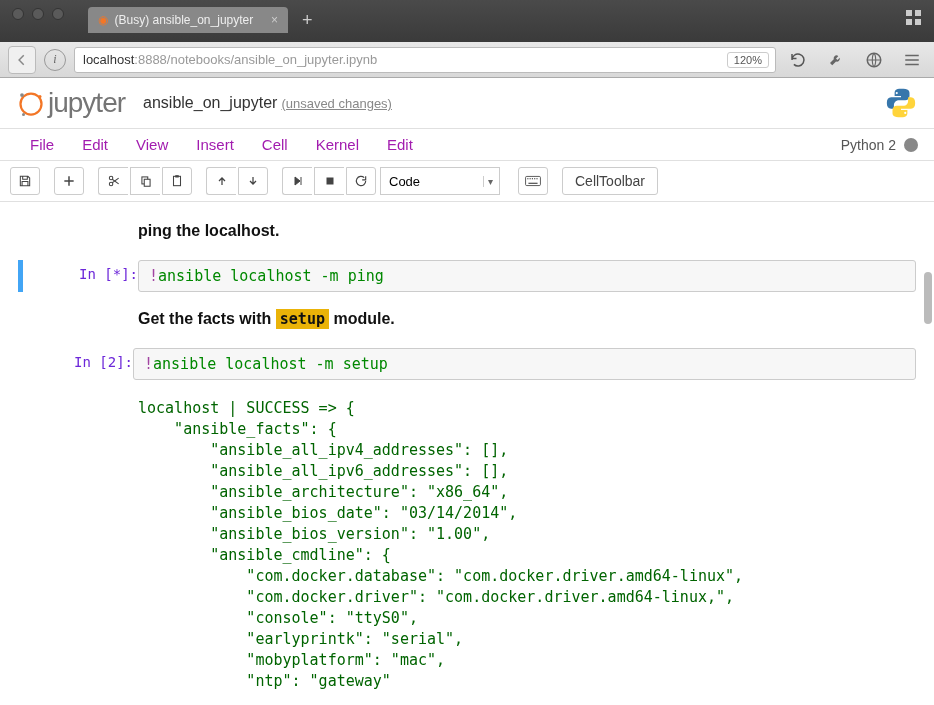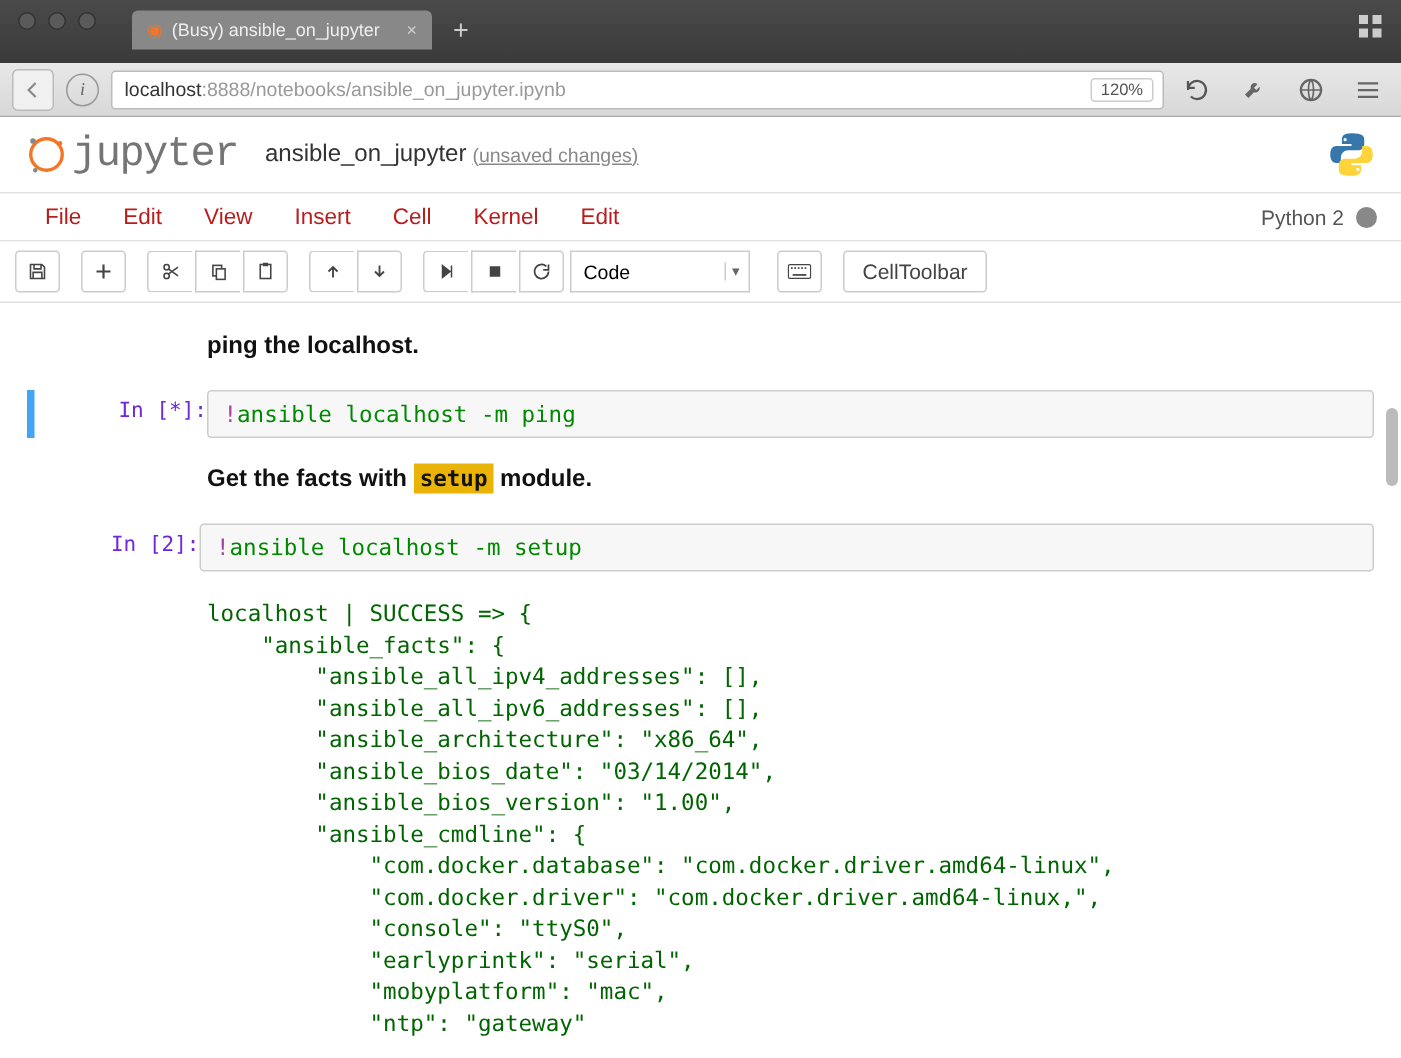--- a/index.html
+++ b/index.html
@@ -48,33 +48,33 @@
 }
 .url-host { color: #333; }
 .url-port { color: #999; }
 .url-path { color: #999; }
 .zoom-badge { position: absolute; right: 6px; background: #fff; border: 1px solid #ccc; border-radius: 3px; padding: 1px 6px; font-size: 11px; color: #555; }
 .url-right { display: flex; gap: 10px; align-items: center; color: #666; }
 .url-right .icon { width: 28px; height: 28px; display: flex; align-items: center; justify-content: center; font-size: 16px; }
 
 
 .jp-header { padding: 8px 16px; display: flex; align-items: center; border-bottom: 1px solid #e0e0e0; }
-.jp-logo { display: flex; align-items: flex-start; font-size: 28px; color: #757575; font-family: Liberation Mono, monospace; }
+.jp-logo { display: flex; align-items: flex-end; font-size: 28px; color: #757575; }
 .jp-logo-o { color: #f37626; font-size: 26px; margin-right: 2px; position: relative; }
 .jp-logo-text { letter-spacing: -1px; }
 .jp-title { margin-left: 18px; font-size: 16px; color: #333; }
 .jp-unsaved { font-size: 13px; color: #888; margin-left: 4px; text-decoration: underline; }
 .jp-python-logo { margin-left: auto; font-size: 28px; }
 
 
 .menubar {
   display: flex; align-items: center; padding: 0 16px;
   border-bottom: 1px solid #e0e0e0; height: 32px;
 }
-.menubar-item { padding: 6px 14px; font-size: 15px; color: #b91c1c; cursor: pointer; }
+.menubar-item { padding: 6px 14px; font-size: 15px; color: #a21caf; cursor: pointer; }
 .kernel-status { margin-left: auto; display: flex; align-items: center; gap: 8px; color: #555; font-size: 14px; }
 .kernel-dot { width: 14px; height: 14px; border-radius: 50%; background: #888; }
 
 
 .toolbar {
   display: flex; align-items: center; padding: 6px 10px; gap: 4px;
   border-bottom: 1px solid #e0e0e0; background: #fff;
 }
 .tbtn {
   height: 28px; min-width: 30px; border: 1px solid #ccc; background: #fff;

